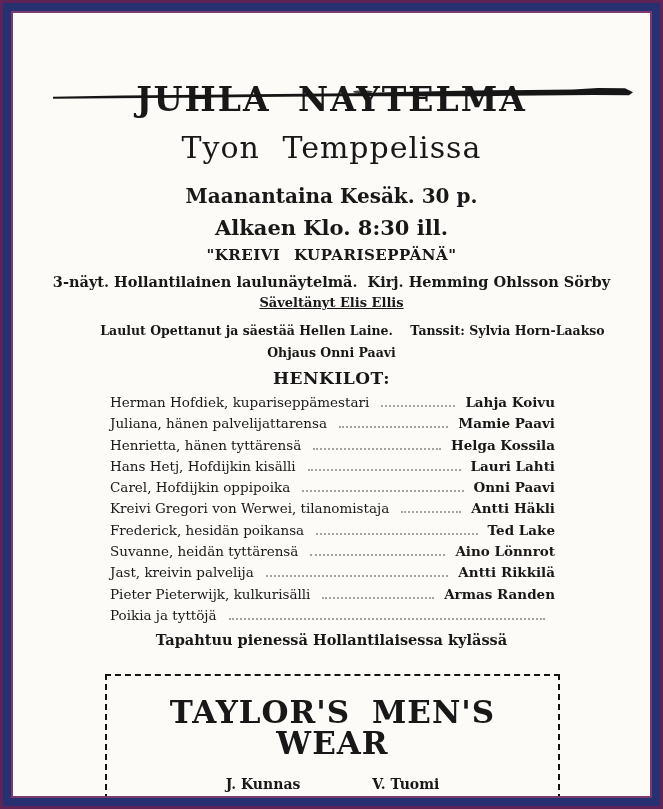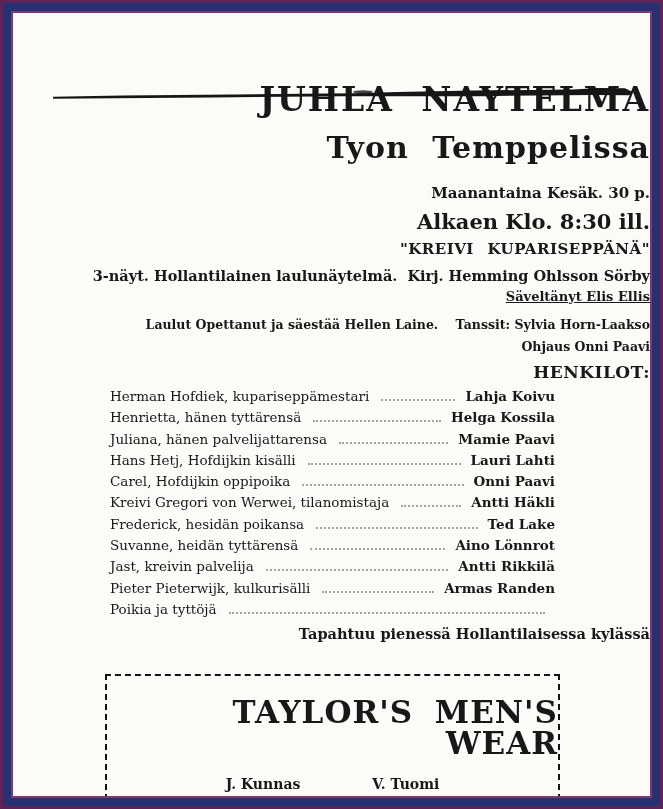--- a/index.html
+++ b/index.html
@@ -26,35 +26,35 @@
     overflow: hidden;
   }
   .content { position: relative; width: 100%; height: 100%; }
 
   .artifact {
     position: absolute; top: 5px; left: 40px;
     width: 584px; height: 12px;
     transform: rotate(-0.35deg);
   }
 
-  .center { text-align: right; }
+  .center { text-align: center; }
 
   .main-title {
     margin-top: 70px;
     font-size: 33px; font-weight: bold;
     letter-spacing: 2px; word-spacing: 14px;
     line-height: 1;
   }
   .sub-title {
     margin-top: 15px;
-    font-size: 30px; font-weight: bold;
+    font-size: 30px; font-weight: normal;
     letter-spacing: 1px; word-spacing: 12px;
     line-height: 1.1;
   }
-  .date-line   { margin-top: 20px; font-size: 15px; font-weight: bold; }
+  .date-line   { margin-top: 20px; font-size: 20px; font-weight: bold; }
   .time-line   { margin-top: 7px;  font-size: 21px; font-weight: bold; }
   .play-title  { margin-top: 6px;  font-size: 15px; font-weight: bold; word-spacing: 8px; letter-spacing: .5px; }
   .desc-line   { margin-top: 9px;  font-size: 14.5px; font-weight: bold; white-space: pre-wrap; }
   .composer-line { margin-top: 5px; font-size: 13px; font-weight: bold; text-decoration: underline; }
   .music-line  { margin-top: 13px; font-size: 12.5px; font-weight: bold; white-space: pre-wrap; padding-left: 42px; }
   .director-line { margin-top: 7px; font-size: 12.5px; font-weight: bold; }
   .cast-heading  { margin-top: 8px; font-size: 17px; font-weight: bold; letter-spacing: .5px; }
 
   .cast-list { margin: 6px 95px 0 97px; text-align: right; }
   .cast-row {
@@ -114,28 +114,28 @@
     <div class="center director-line">Ohjaus Onni Paavi</div>
     <div class="center cast-heading">HENKILOT:</div>
 
     <div class="cast-list">
       <div class="cast-row">
         <span class="cast-role">Herman Hofdiek, kupariseppämestari</span>
         <span class="cast-leader"></span>
         <span class="cast-name">Lahja Koivu</span>
       </div>
       <div class="cast-row">
+        <span class="cast-role">Juliana, hänen palvelijattarensa</span>
+        <span class="cast-leader"></span>
+        <span class="cast-name">Mamie Paavi</span>
+      </div>
+      <div class="cast-row">
         <span class="cast-role">Henrietta, hänen tyttärensä</span>
         <span class="cast-leader"></span>
         <span class="cast-name">Helga Kossila</span>
-      </div>
-      <div class="cast-row">
-        <span class="cast-role">Juliana, hänen palvelijattarensa</span>
-        <span class="cast-leader"></span>
-        <span class="cast-name">Mamie Paavi</span>
       </div>
       <div class="cast-row">
         <span class="cast-role">Hans Hetj, Hofdijkin kisälli</span>
         <span class="cast-leader"></span>
         <span class="cast-name">Lauri Lahti</span>
       </div>
       <div class="cast-row">
         <span class="cast-role">Carel, Hofdijkin oppipoika</span>
         <span class="cast-leader"></span>
         <span class="cast-name">Onni Paavi</span>

